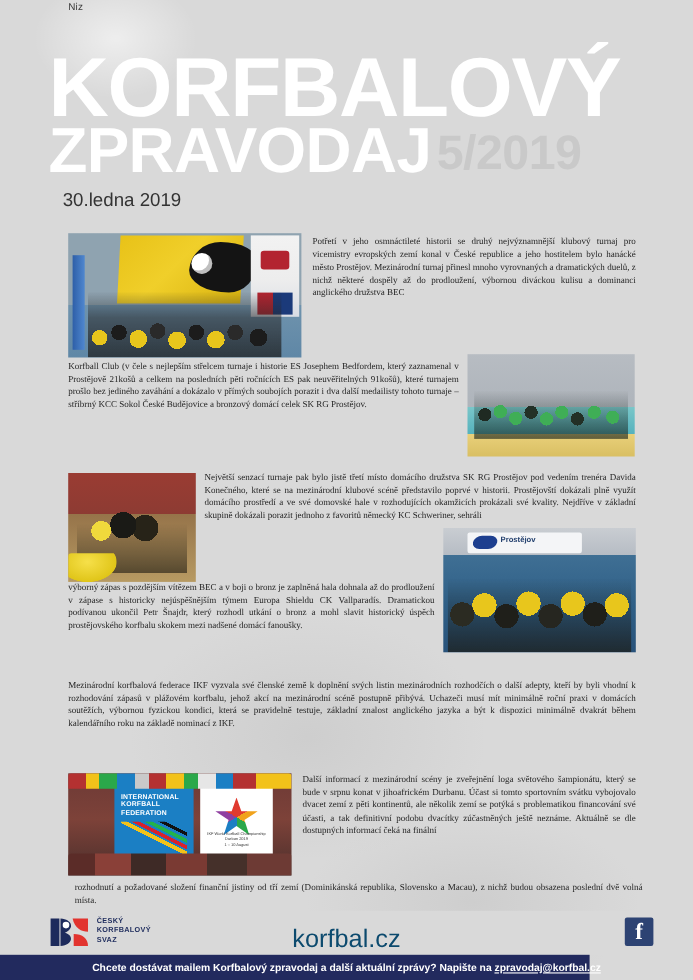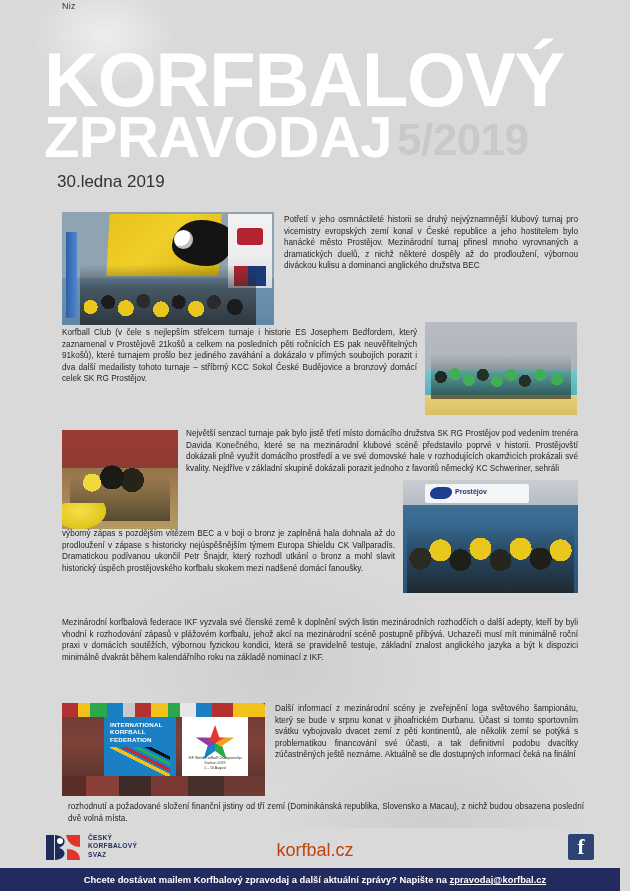--- a/index.html
+++ b/index.html
@@ -57,20 +57,21 @@
   }
 
   
   .para {
     position: absolute;
     font-size: 8.2px;
     line-height: 11.55px;
     color: #262626;
     text-align: justify;
     text-justify: inter-word;
+    font-family: Liberation Serif, serif;
   }
 
   
   .photo { position: absolute; overflow: hidden; }
   .figure { position:absolute; bottom:0; border-radius: 3px 3px 0 0; }
 
   
   #photo1 { left: 62px; top: 212px; width: 212px; height: 113px;
     background:
       linear-gradient(to bottom, #8fa3b0 0%, #8fa3b0 58%, #6f93ad 58%, #5f87a6 100%);
@@ -175,33 +176,33 @@
     background: #d9d9d9;
   }
   .cksvaz { position: absolute; left: 44px; top: 833px; width: 120px; height: 30px; }
   .cksvaz .mark { position: absolute; left: 0; top: 1px; width: 40px; height: 27px; }
   .cksvaz .txt {
     position: absolute; left: 44px; top: 1px;
     font-size: 6.6px; line-height: 8.4px; font-weight: bold; color: #1d2b5c; letter-spacing: .3px;
   }
   .site {
     position: absolute; left: 0; top: 840px; width: 630px; text-align: center;
-    font-size: 18px; color: #c2410c;
+    font-size: 23px; color: #0c4a6e;
   }
   .fb {
     position: absolute; left: 568px; top: 834px; width: 26px; height: 26px;
     background: #2d4373; border-radius: 2px;
   }
   .fb .f {
     position: absolute; left: 0; top: 0; width: 26px; height: 26px;
     color: #ffffff; font-size: 21px; font-weight: bold; font-family: "Liberation Serif", serif;
     text-align: center; line-height: 26px;
   }
   .bottom-bar {
-    position: absolute; left: 0; top: 868px; width: 620px; height: 23px;
+    position: absolute; left: 0; top: 868px; width: 536px; height: 23px;
     background: #222a5e;
   }
   .bottom-bar .msg {
     position: absolute; left: 0; top: 0; width: 630px; height: 23px;
     line-height: 23px; text-align: center;
     font-size: 9.4px; color: #ffffff; font-weight: bold;
   }
   .bottom-bar .mail { text-decoration: underline; color: #ffffff; }
 </style>
 </head>

